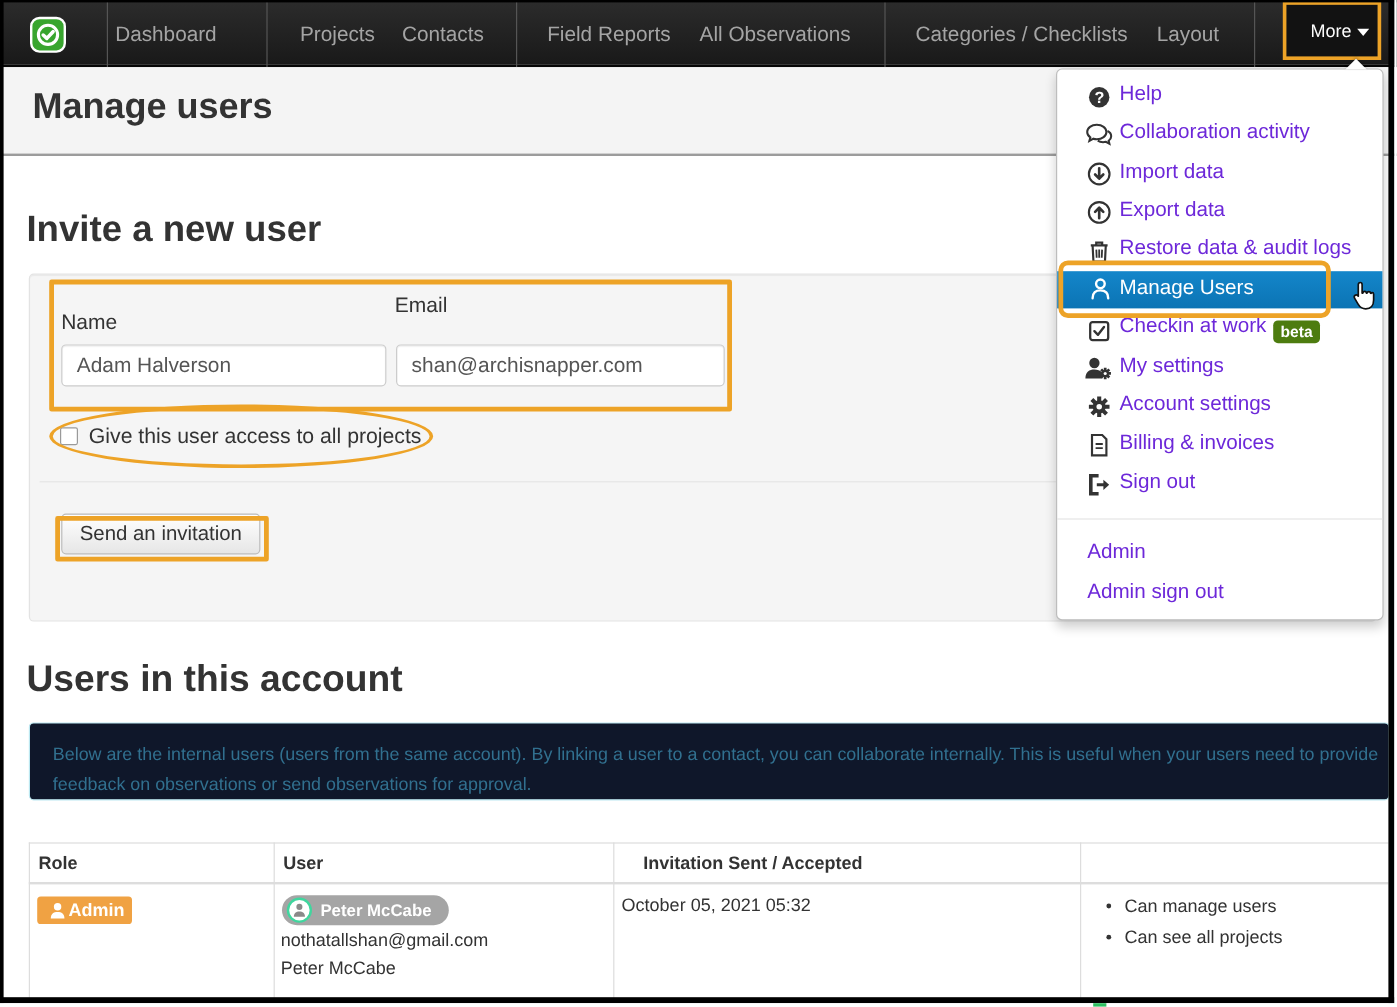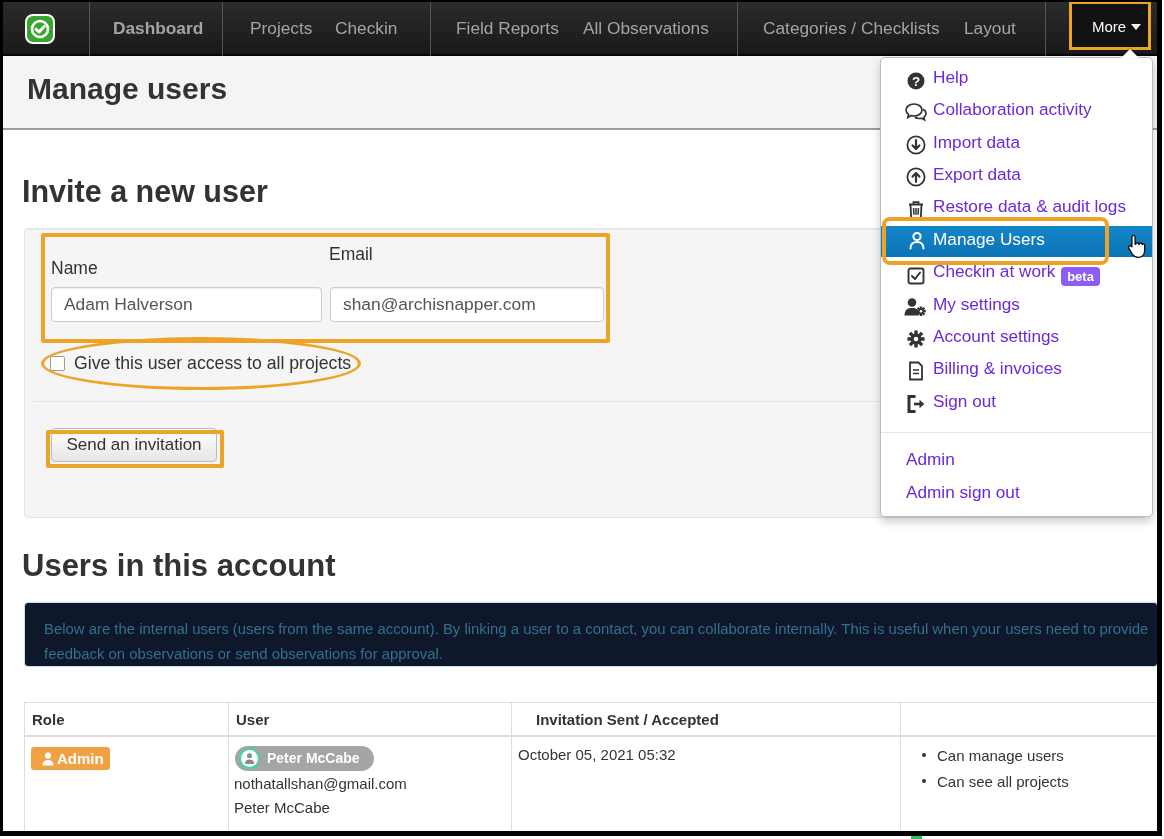--- a/index.html
+++ b/index.html
@@ -75,40 +75,40 @@
   #dd { left:880px; top:57px; width:273px; height:460px; background:#fff;
     border:1px solid #bdbdbd; border-radius:5px; box-shadow:0 5px 10px rgba(0,0,0,.2); }
   #ddcaret { left:1121px; top:49px; width:0; height:0;
     border-left:9px solid transparent; border-right:9px solid transparent;
     border-bottom:9px solid #fff; filter:drop-shadow(0 -1px 1px rgba(0,0,0,.3)); }
   .dditem { position:absolute; left:933px; font-size:17.2px; color:#6d28d9; white-space:nowrap; }
   .ddicon { position:absolute; left:906px; width:20px; height:20px; }
   #bluebar { left:881px; top:226px; width:271px; height:31px; background:linear-gradient(#1486ca, #0b74b4); }
   #orect2 { left:882px; top:217px; width:227px; height:48px; border-radius:8px; }
   #dddiv { left:881px; top:432px; width:271px; height:1px; background:#e5e5e5; }
-  #beta { left:1061px; top:267px; width:39px; height:19px; background:#8b5cf6;
+  #beta { left:1061px; top:267px; width:39px; height:19px; background:#4d7c0f;
     border-radius:4px; color:#fff; font-weight:bold; font-size:13px; text-align:center;
     line-height:19px; }
 
   
   .frame { position:absolute; background:#000; }
 </style>
 </head>
 <body>
 <div id="stage">
 
   <div class="abs" id="navbar"></div>
   <div id="logo"></div>
   <svg class="abs" style="left:29px;top:18px;" width="22" height="22" viewBox="0 0 22 22">
     <circle cx="11" cy="11" r="8" fill="none" stroke="#fff" stroke-width="2.6"></circle>
     <path d="M7 11.2 L10 14 L15.2 8.4" fill="none" stroke="#fff" stroke-width="3" stroke-linecap="round" stroke-linejoin="round"></path>
   </svg>
-  <span class="navlink" style="left:113px;font-weight:bold;">Dashboard</span>
+  <span class="navlink" style="left:96px;">Dashboard</span>
   <span class="navlink" style="left:250px;">Projects</span>
-  <span class="navlink" style="left:335px;">Checkin</span>
+  <span class="navlink" style="left:335px;">Contacts</span>
   <span class="navlink" style="left:456px;">Field Reports</span>
   <span class="navlink" style="left:583px;">All Observations</span>
   <span class="navlink" style="left:763px;">Categories / Checklists</span>
   <span class="navlink" style="left:964px;">Layout</span>
   <div class="navdiv" style="left:89px;"></div>
   <div class="navdiv" style="left:222px;"></div>
   <div class="navdiv" style="left:430px;"></div>
   <div class="navdiv" style="left:737px;"></div>
   <div class="navdiv" style="left:1045px;"></div>
   <div id="morebg"></div>

